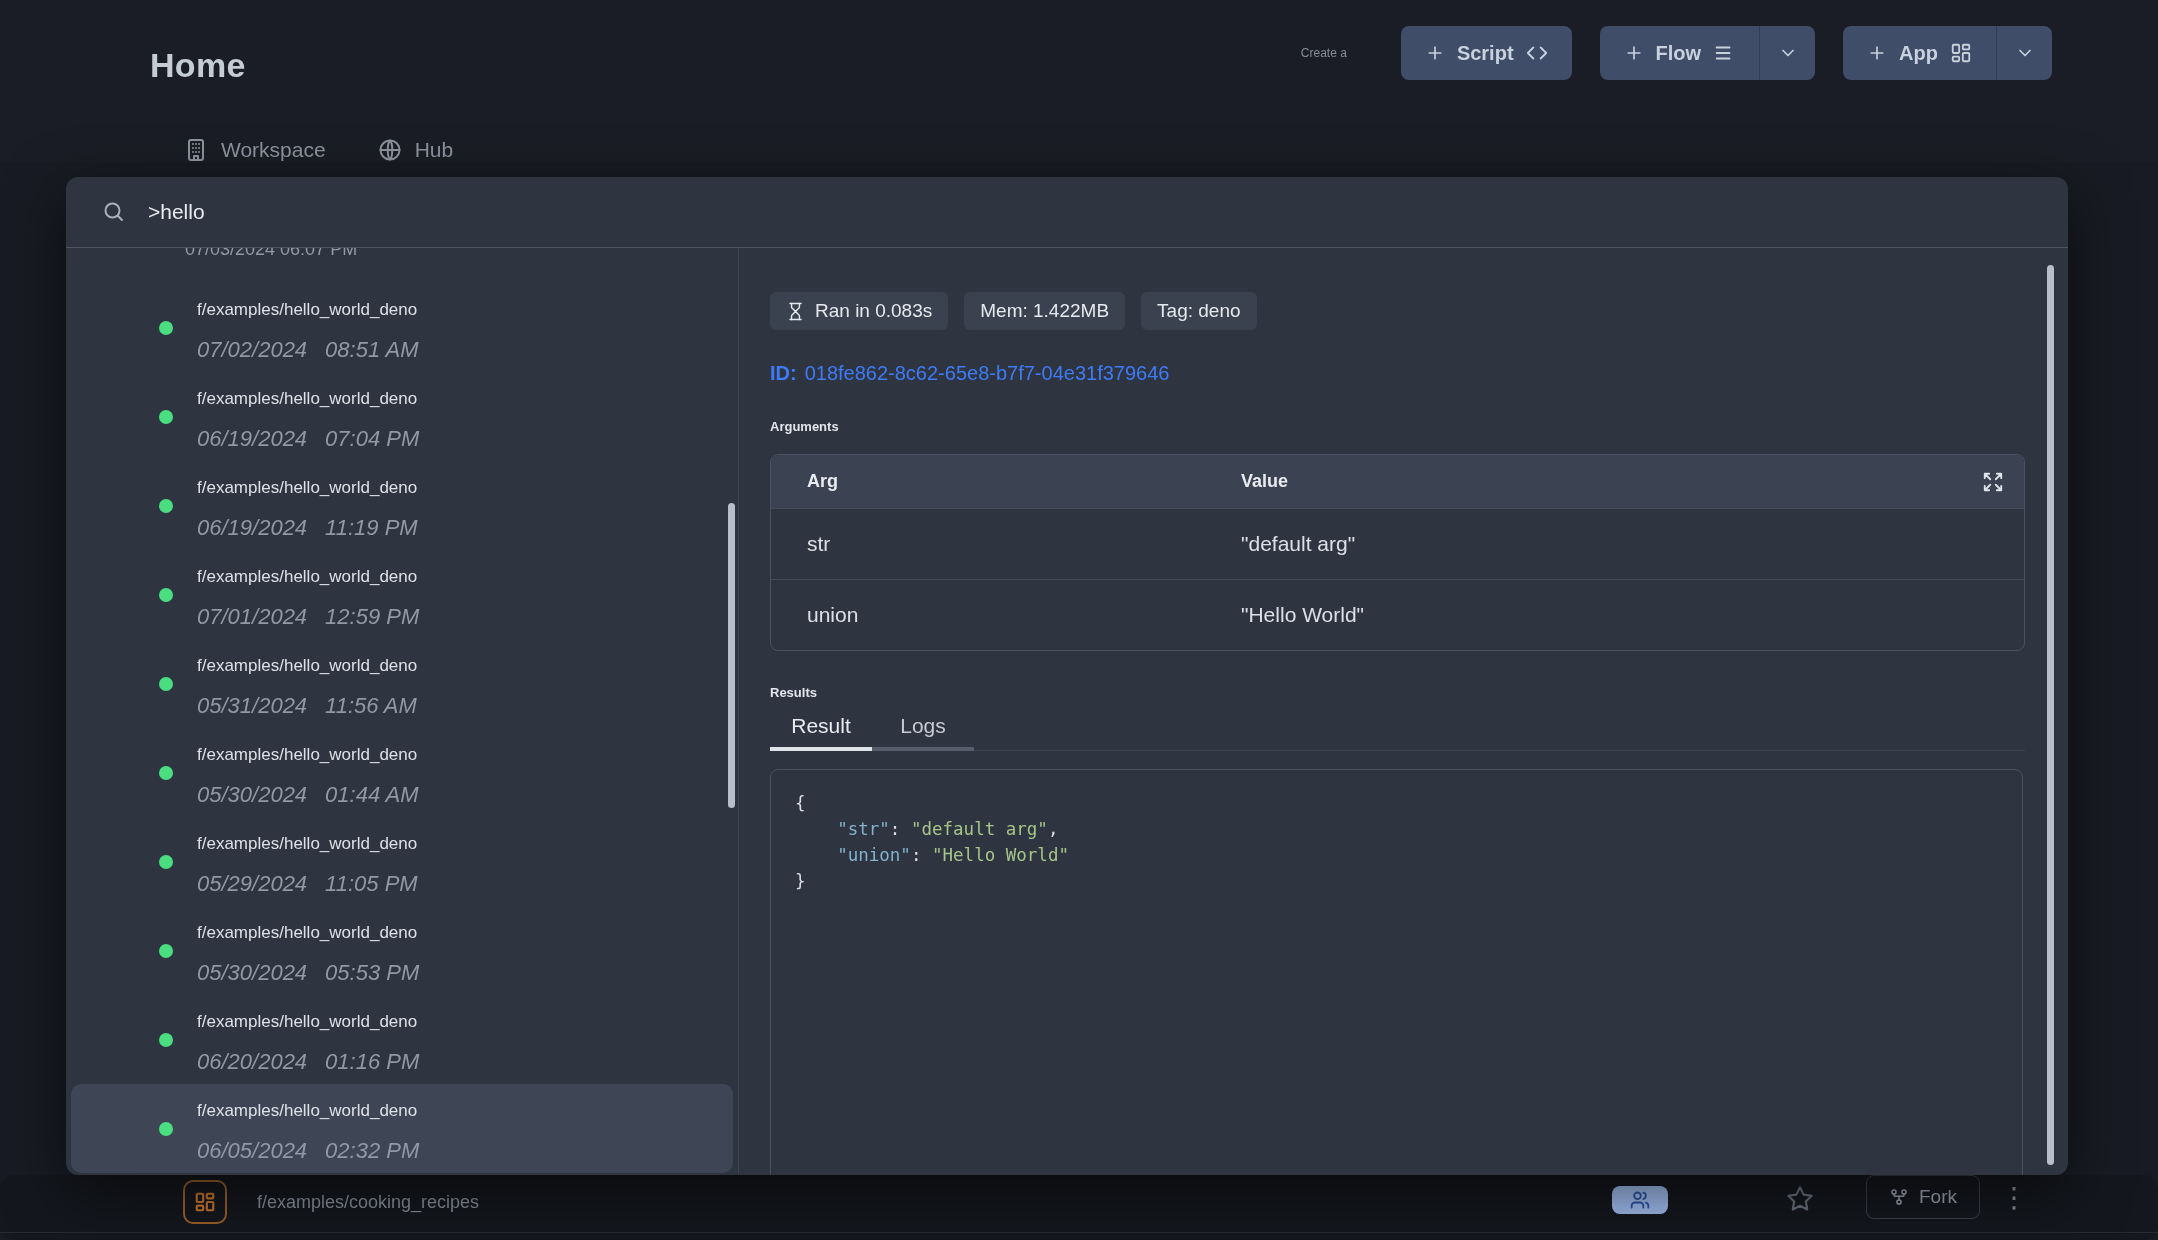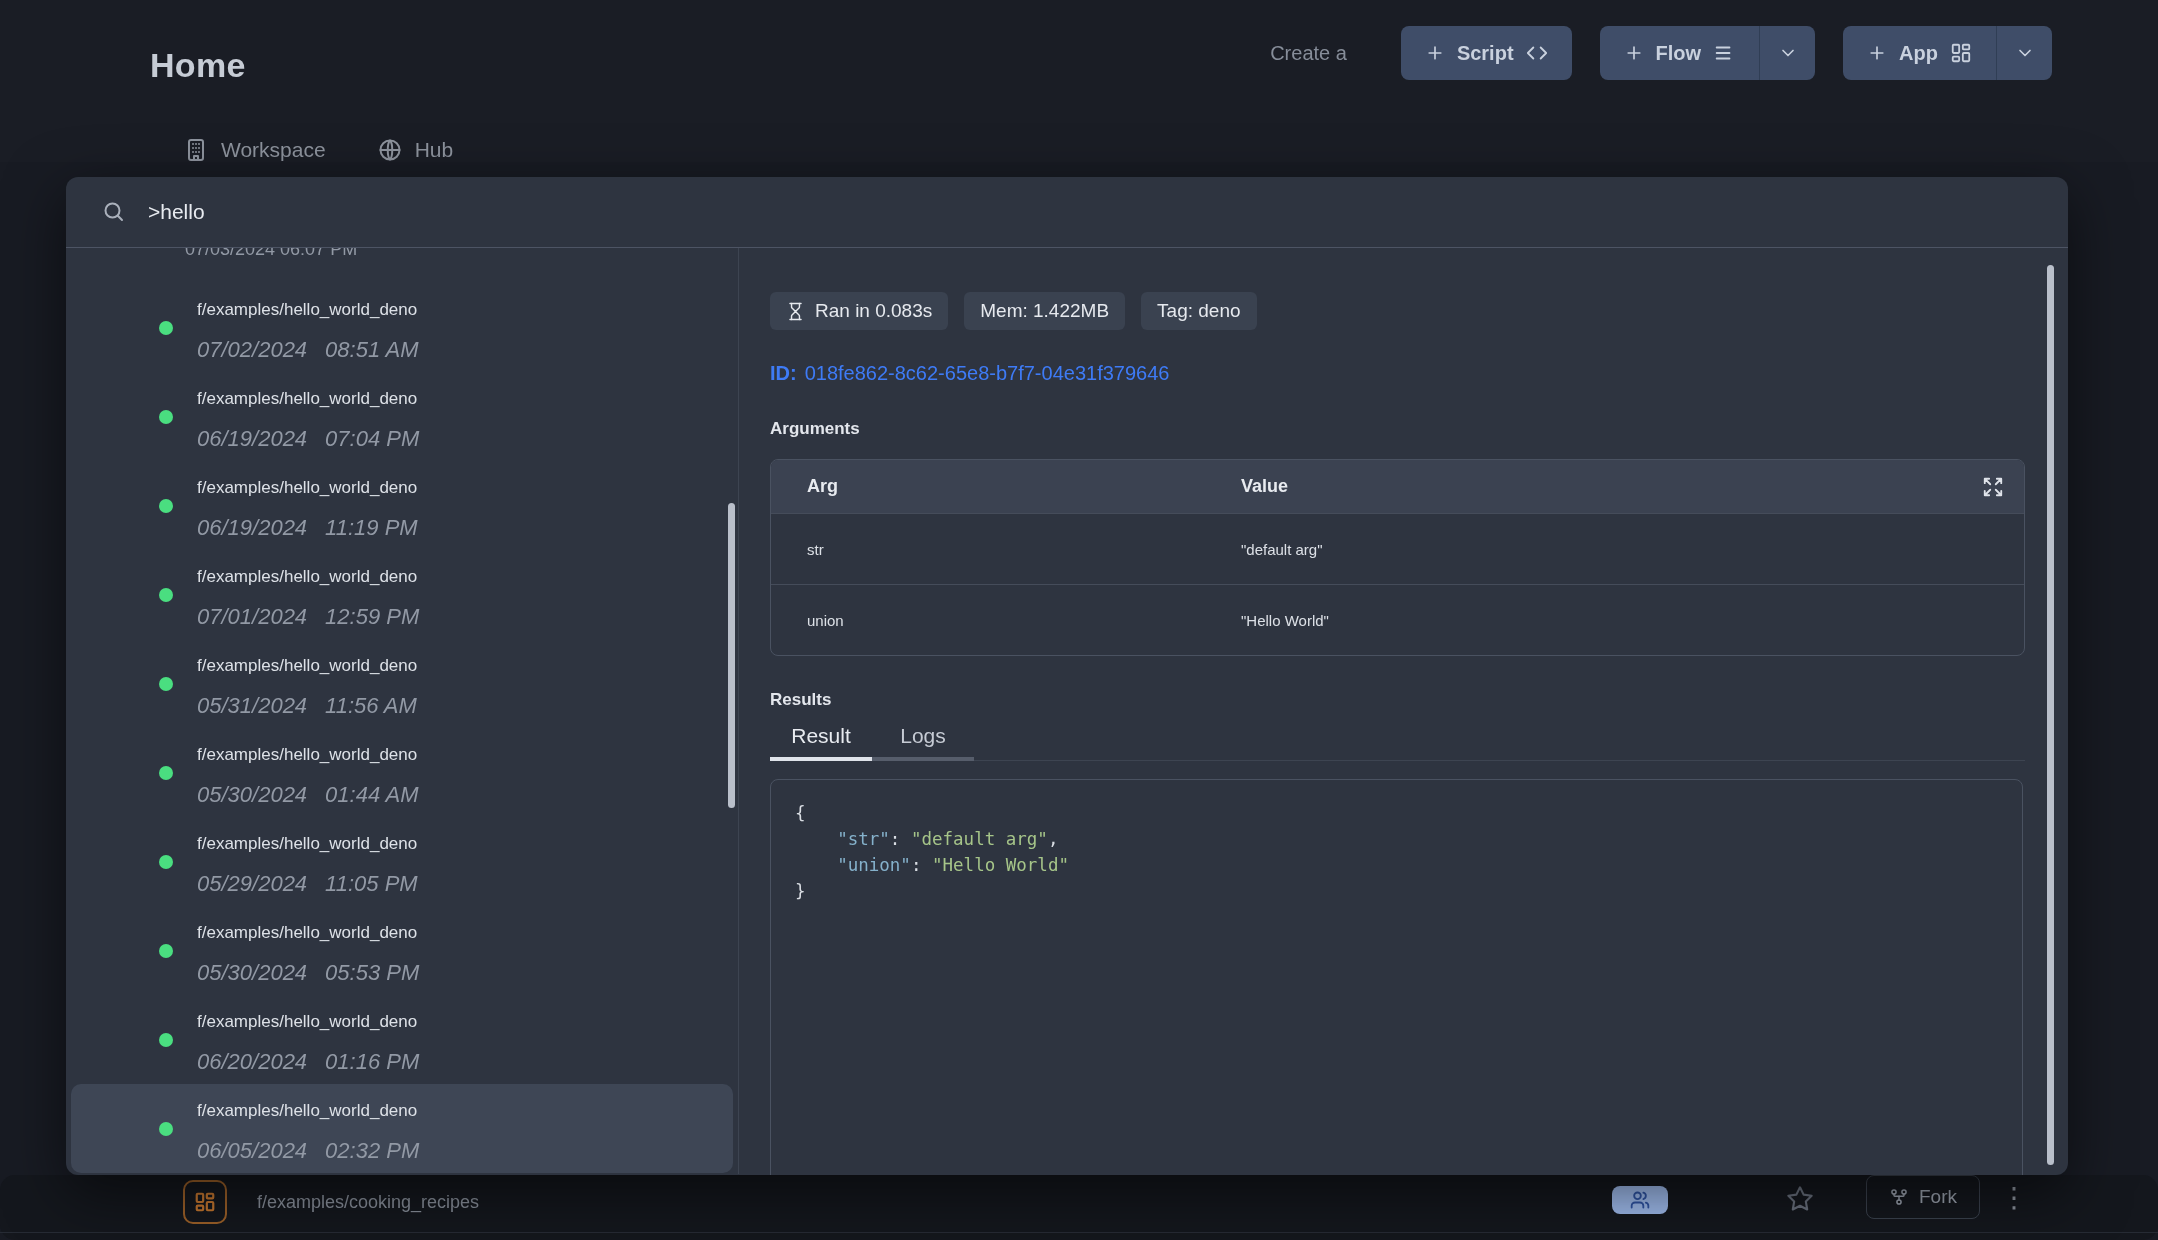--- a/index.html
+++ b/index.html
@@ -9,21 +9,21 @@
     font-family:"Liberation Sans", sans-serif;
     color:#e4e7ed;
     position:relative;
   }
   svg { display:block; }
 
   
   .page-header { position:absolute; top:0; left:0; width:100%; height:162px; background:#1a1d25; }
   .home-title { position:absolute; left:150px; top:46px; font-size:34px; font-weight:700; color:#c6ccd5; letter-spacing:.3px; }
   .create-row { position:absolute; top:25px; right:106px; display:flex; align-items:center; height:56px; }
-  .create-label { color:#868d99; font-size:20px; margin-right:26px; }
+  .create-label { color:#868d99; font-size:12px; margin-right:26px; }
   .btn-group { display:flex; align-items:stretch; height:54px; border-radius:8px; overflow:hidden; margin-left:28px; background:#3f4d68; }
   .btn-main { display:flex; align-items:center; gap:12px; padding:0 24px; color:#c9d1de; font-size:20px; font-weight:600; cursor:pointer; }
   .btn-caret { display:flex; align-items:center; justify-content:center; width:56px; border-left:1px solid #303e55; cursor:pointer; }
   .icon-stroke { stroke:#c9d1de; fill:none; stroke-width:2; stroke-linecap:round; stroke-linejoin:round; }
 
   .ws-tabs { position:absolute; left:184px; top:138px; display:flex; align-items:center; gap:52px; }
   .ws-tab { display:flex; align-items:center; gap:13px; color:#8d939d; font-size:21px; cursor:pointer; }
   .ws-tab .icon-stroke { stroke:#8d939d; }
 
   
@@ -57,29 +57,29 @@
   .detail-panel { flex:1; position:relative; padding:44px 0 0 31px; }
   .detail-scrollbar { right:14px; top:17px; height:900px; }
 
   .badges-row { display:flex; gap:16px; }
   .badge { display:flex; align-items:center; gap:10px; background:#3a4250; border-radius:6px; padding:8px 16px; font-size:19px; color:#e6e9ee; }
   .badge .icon-stroke { stroke:#e6e9ee; stroke-width:1.8; }
 
   .id-row { margin-top:32px; font-size:20px; color:#3e7bf6; cursor:pointer; }
   .id-row .id-label { font-weight:700; margin-right:8px; }
 
-  .section-label { margin-top:34px; font-size:17px; font-weight:700; color:#e3e6ec; }
+  .section-label { margin-top:34px; font-size:13px; font-weight:700; color:#e3e6ec; }
 
   .args-table { margin-top:20px; width:1255px; border:1px solid #4a5261; border-radius:8px; overflow:hidden; }
   .args-header { display:grid; grid-template-columns:470px 1fr 70px; align-items:center; height:53px; background:#3b4251; }
   .args-header .hcell { padding-left:36px; font-size:18px; font-weight:700; color:#e8ebf0; }
   .expand-btn { justify-self:end; margin-right:20px; cursor:pointer; }
   .expand-btn .icon-stroke { stroke:#dfe3ea; }
   .args-row { display:grid; grid-template-columns:470px 1fr 70px; align-items:center; height:71px; border-top:1px solid #454c5a; }
-  .args-row .cell { padding-left:36px; font-size:15px; color:#dce0e6; }
+  .args-row .cell { padding-left:36px; font-size:21px; color:#dce0e6; }
 
   .result-tabs { margin-top:14px; display:flex; align-items:flex-end; width:1255px; }
   .rtab { width:102px; text-align:center; padding-bottom:9px; font-size:21px; color:#c6cbd4; border-bottom:4px solid #565d6b; cursor:pointer; }
   .rtab.active { color:#e8ebf0; border-bottom-color:#dfe3ea; }
   .tabs-filler { flex:1; border-bottom:1px solid #3d4451; height:4px; }
 
   .code-block {
     margin-top:18px; width:1253px; height:520px;
     border:1px solid #4a5261; border-radius:8px; padding:20px 24px;
     font-family:"DejaVu Sans Mono", monospace; font-size:17.5px; line-height:26px;

